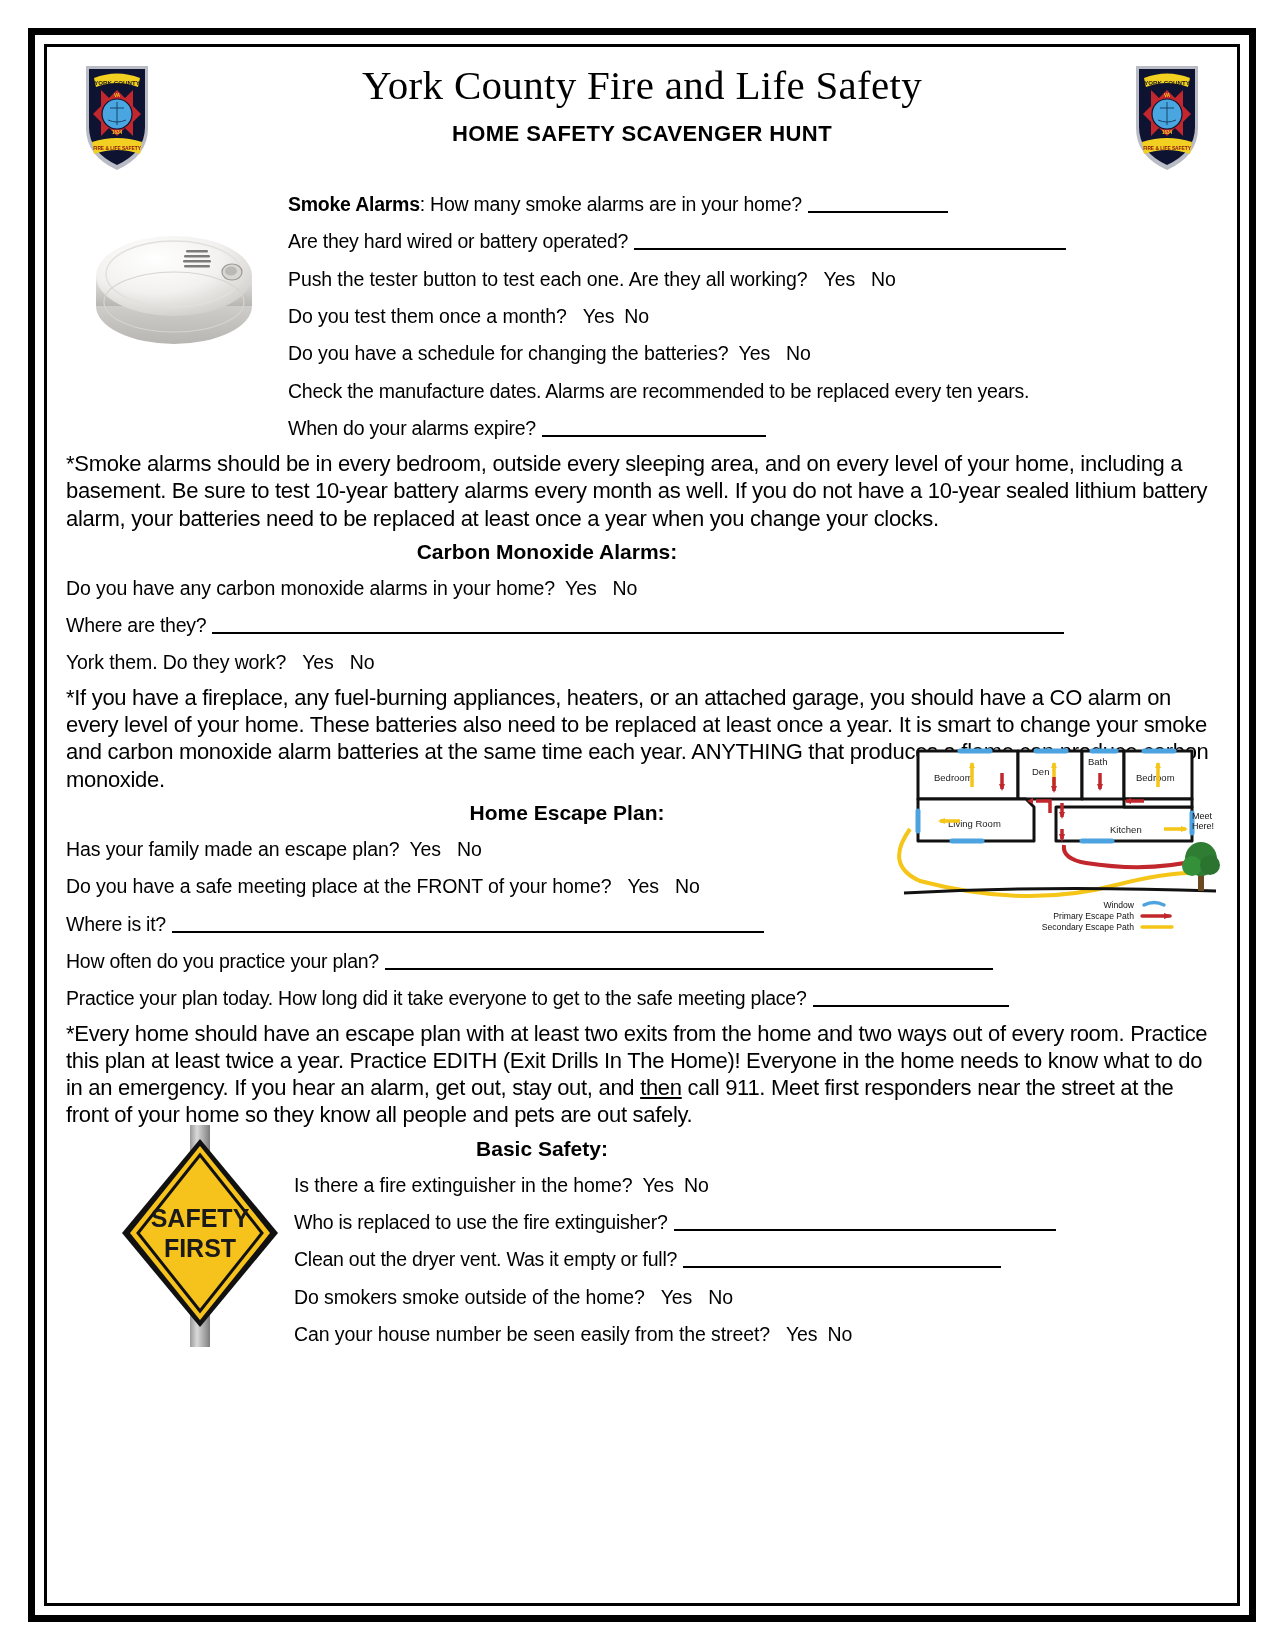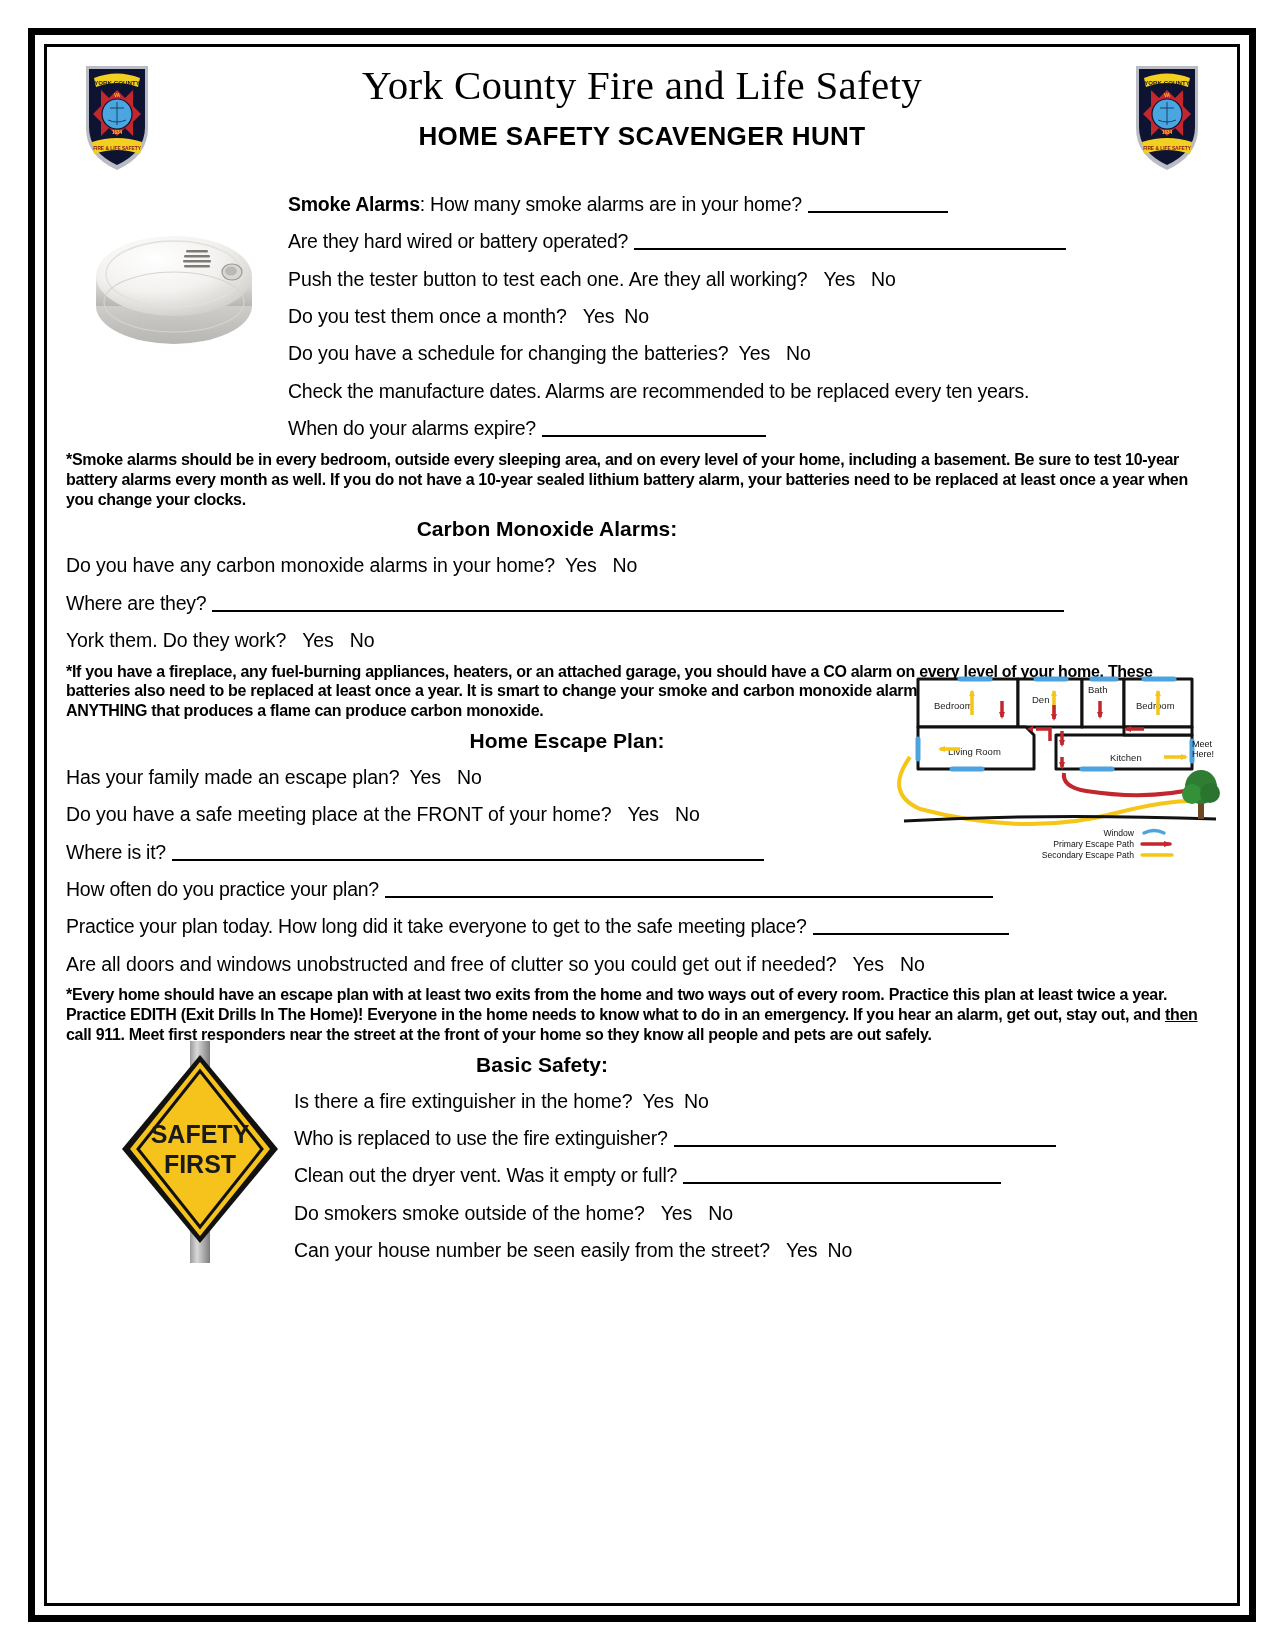--- a/index.html
+++ b/index.html
@@ -65,21 +65,21 @@
   .main-title {
     font-family: "Liberation Serif", serif;
     font-size: 41px;
     font-weight: 400;
     letter-spacing: 0.3px;
     line-height: 1.05;
     margin: 0;
   }
   .sub-title {
     font-family: "Liberation Sans", sans-serif;
-    font-size: 26px;
+    font-size: 22px;
     font-weight: bold;
     letter-spacing: 0.4px;
     margin: 14px 0 0 0;
   }
 
   .intro {
     font-size: 20px;
     font-weight: bold;
     margin: 8px 0 0 2px;
     letter-spacing: -0.2px;
@@ -116,22 +116,22 @@
     top: 22px;
     width: 200px;
     height: 145px;
   }
   .smoke-questions {
     margin-left: 222px;
   }
 
   
   .note {
-    font-size: 16px;
-    font-weight: bold;
+    font-size: 22px;
+    font-weight: normal;
     line-height: 1.24;
     margin: 8px 0 0 0;
     letter-spacing: -0.3px;
   }
 
   
   .section-head {
     text-align: center;
     font-size: 21px;
     font-weight: bold;
@@ -410,23 +410,20 @@
       </div>
 
       <div class="q">
         <span>How often do you practice your plan?</span><span class="blank" style="width:608px"></span>
       </div>
 
       <div class="q">
         <span>Practice your plan today. How long did it take everyone to get to the safe meeting place?</span><span class="blank" style="width:196px"></span>
       </div>
 
-      <div class="q yn">
-        <span>Are all doors and windows unobstructed and free of clutter so you could get out if needed?</span><span class="sp"></span><span>Yes</span><span class="sp"></span><span>No</span>
-      </div>
     </div>
 
     <div class="note">
       <span>*Every home should have an escape plan with at least two exits from the home and two ways out of every room. Practice this plan at least twice a year. Practice EDITH (Exit Drills In The Home)! Everyone in the home needs to know what to do in an emergency. If you hear an alarm, get out, stay out, and </span><span class="u">then</span><span> call 911. Meet first responders near the street at the front of your home so they know all people and pets are out safely.</span>
     </div>
 
     <div class="basic-wrap">
 
       <svg class="safety-sign" viewBox="0 0 170 235">
         <defs>

